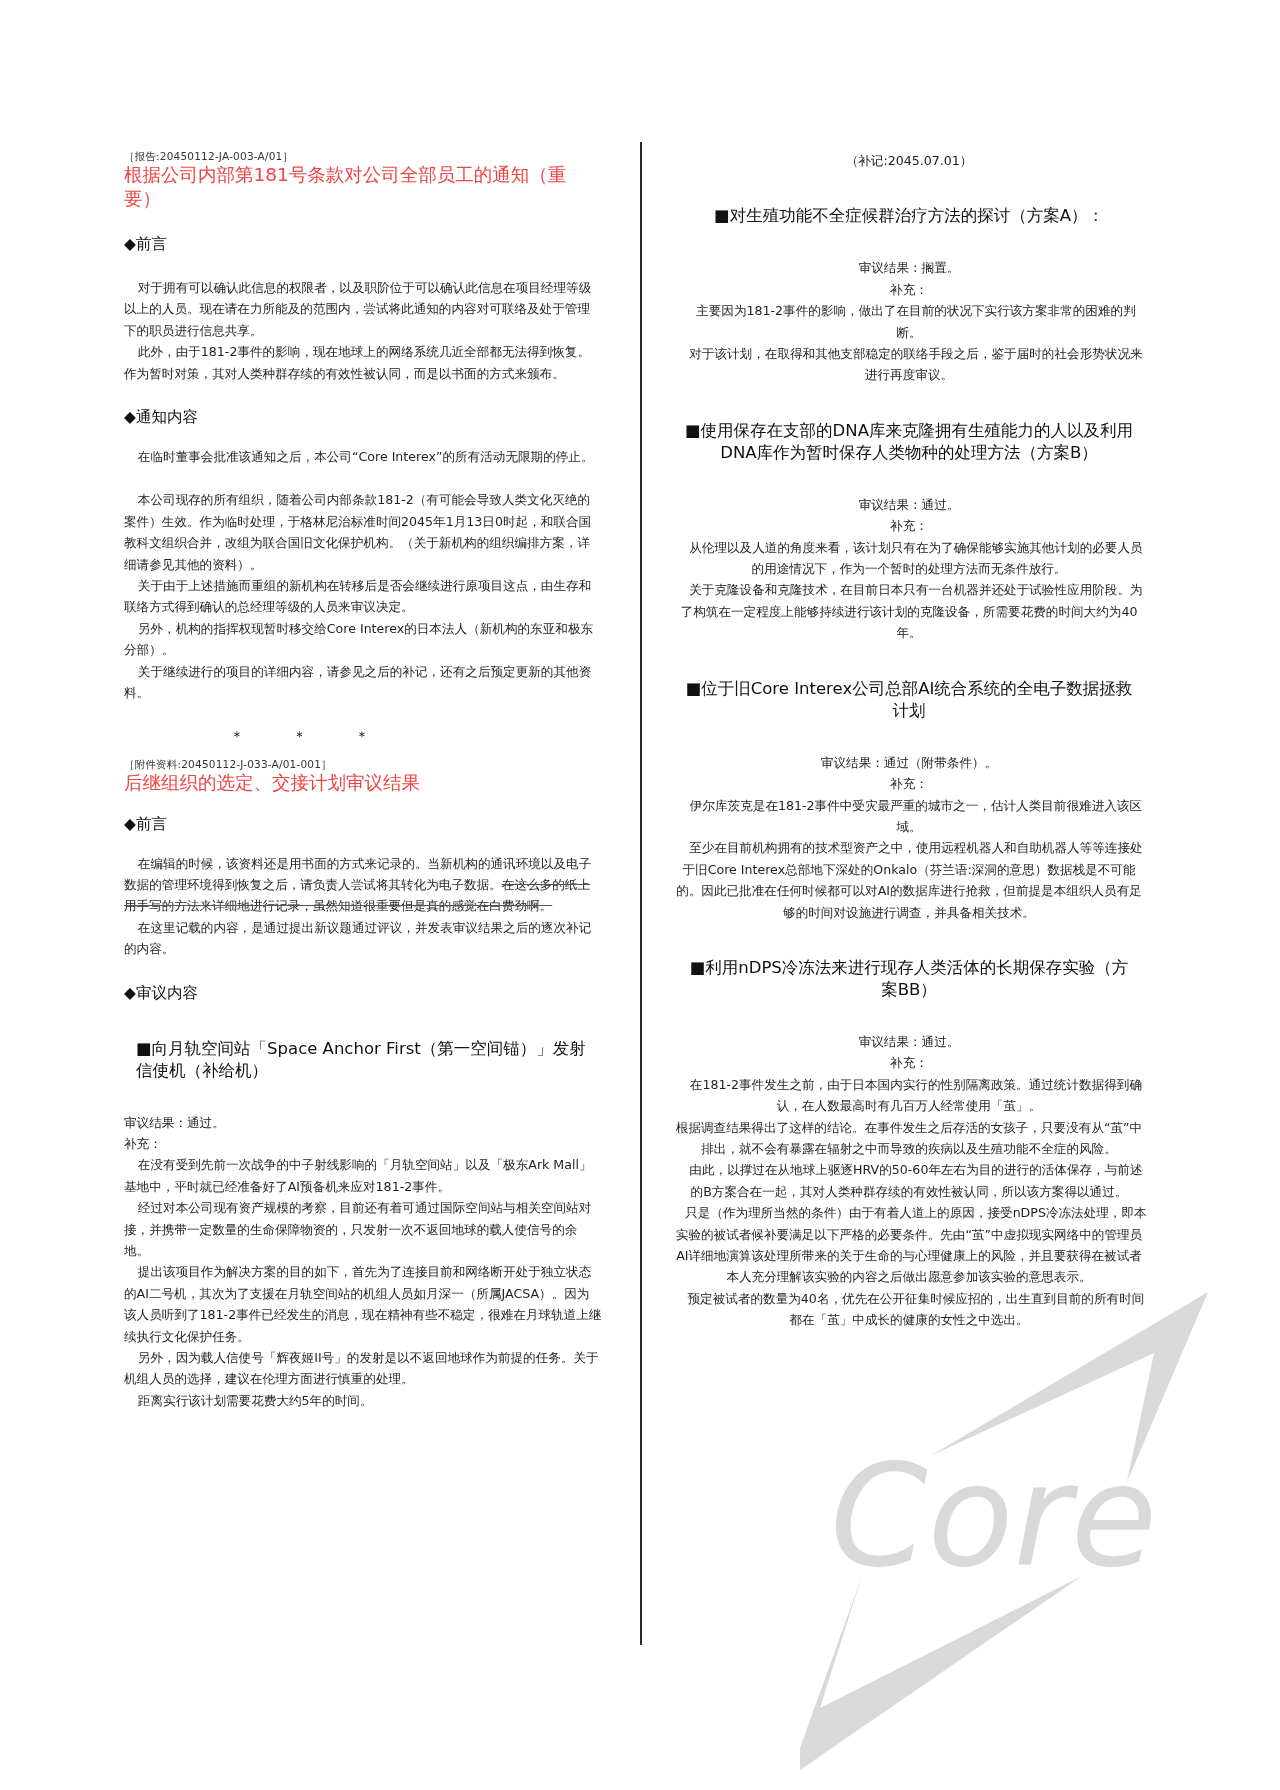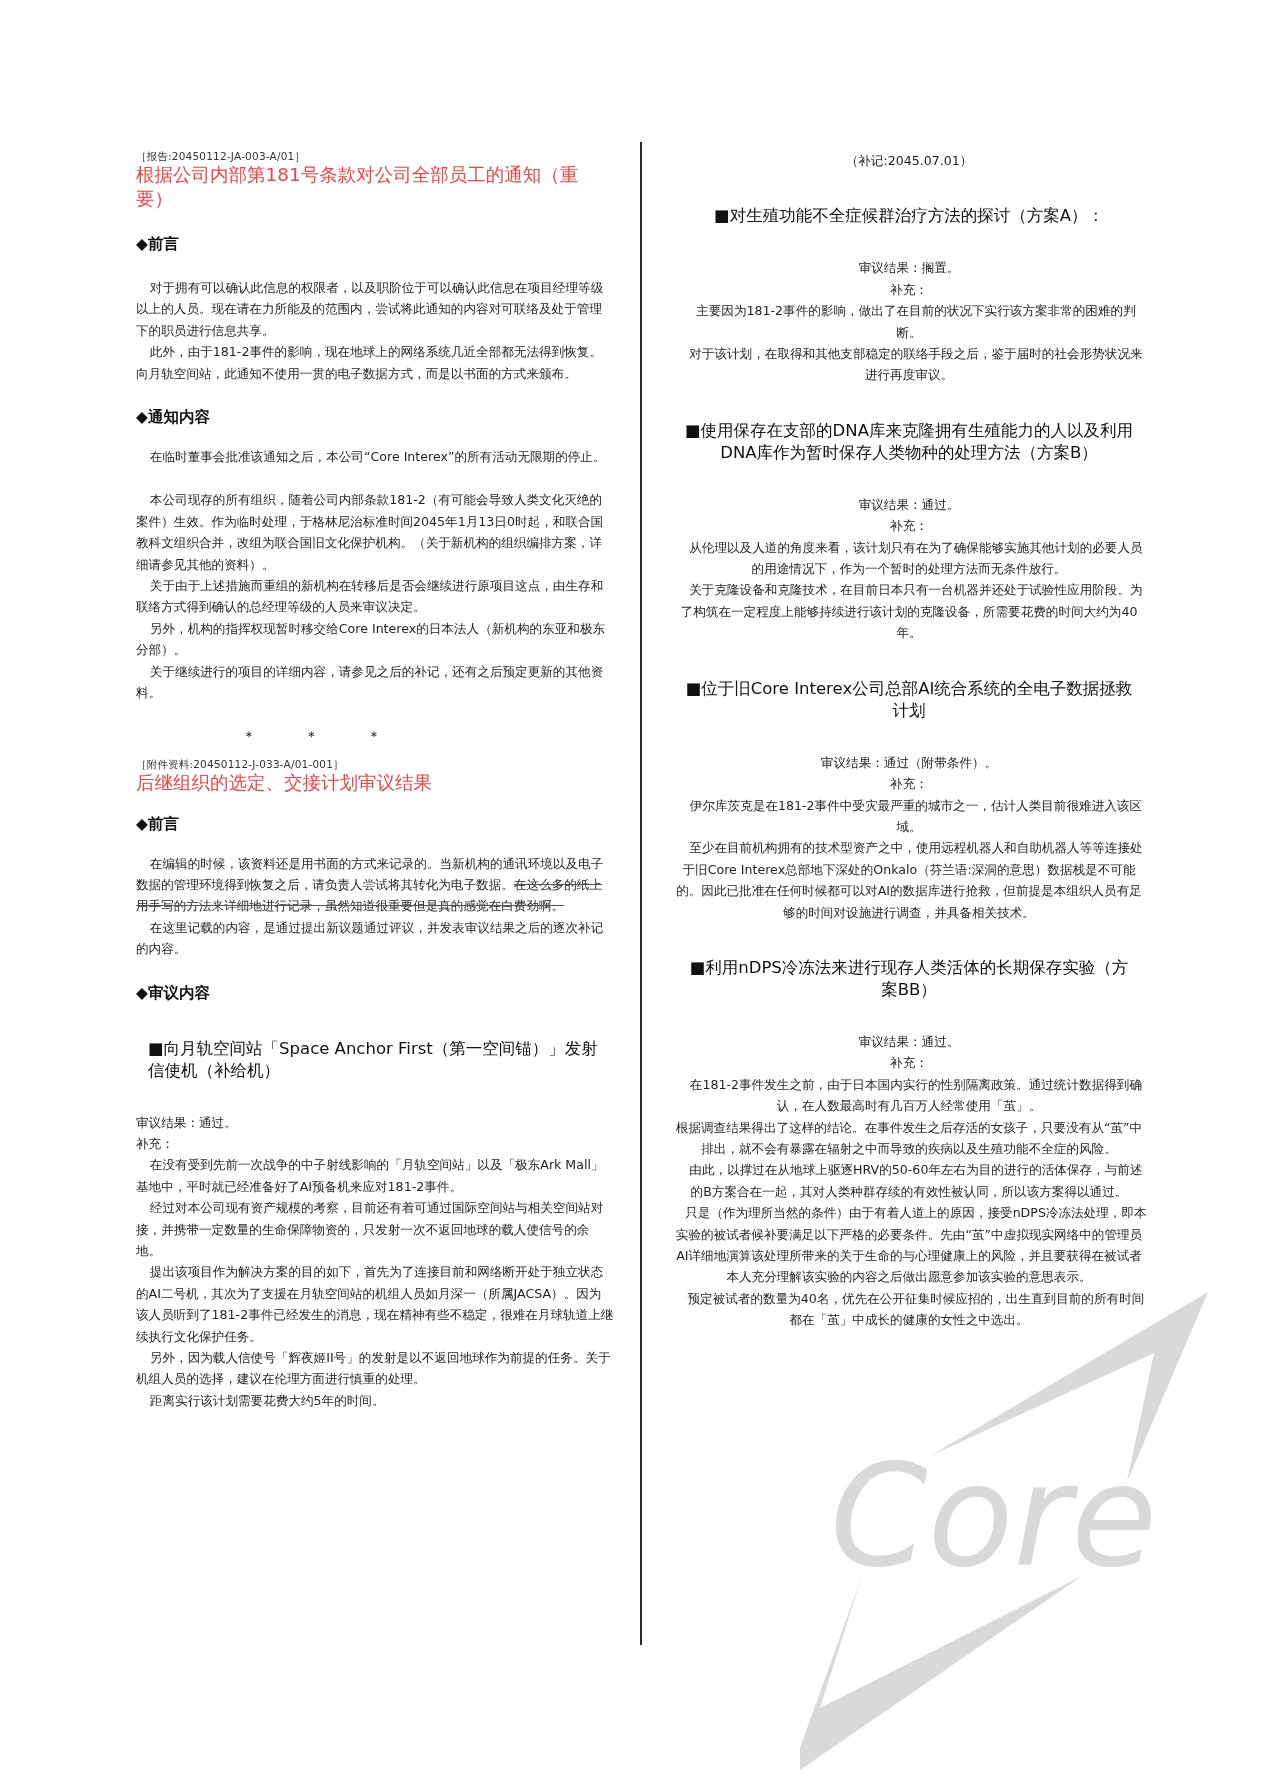--- a/index.html
+++ b/index.html
@@ -10,26 +10,26 @@
     }
     .watermark {
       position: absolute; left: 800px; top: 1270px; width: 480px; height: 520px;
       pointer-events: none;
     }
     .divider {
       position: absolute; left: 640px; top: 142px; width: 2px; height: 1503px;
       background: #2a2a2a;
     }
     .col { position: absolute; top: 150px; }
-    .col-left { left: 136px; width: 478px; }
+    .col-left { left: 124px; width: 478px; }
     .col-right { left: 670px; width: 478px; text-align: center; }
 
     .docref { font-size: 10.5px; line-height: 13px; color: #333; letter-spacing: 0.2px; }
     .doctitle { font-size: 18.5px; line-height: 24px; color: #ef4444; margin: 0; font-weight: normal; }
-    .section { font-size: 15.5px; line-height: 22px; margin: 0; font-weight: bold; color: #111; }
+    .section { font-size: 15.5px; line-height: 22px; margin: 0; font-weight: normal; color: #111; }
     .item-title { font-size: 16.5px; line-height: 22px; margin: 12px; font-weight: normal; color: #111; }
     p { margin: 0; font-size: 12.6px; line-height: 21.4px; color: #1f1f1f; }
     .indent { text-indent: 1.1em; }
     .strike { text-decoration: line-through; text-decoration-color: #555; }
     .label { font-size: 12.6px; line-height: 21.4px; }
     .stars { font-size: 14px; letter-spacing: 22px; padding-left: 106px; line-height: 20px; } .sp12 { height: 12px; }
     .sp18 { height: 18px; } .sp22 { height: 22px; }
   </style>
 </head>
 <body>
@@ -46,21 +46,21 @@
 
 <div class="divider"></div>
 
 <div class="col col-left">
   <div class="docref">［报告:20450112-JA-003-A/01］</div>
   <h1 class="doctitle">根据公司内部第181号条款对公司全部员工的通知（重要）</h1>
   <div class="sp22"></div>
   <h2 class="section">◆前言</h2>
   <div class="sp22"></div>
   <p class="indent">对于拥有可以确认此信息的权限者，以及职阶位于可以确认此信息在项目经理等级以上的人员。现在请在力所能及的范围内，尝试将此通知的内容对可联络及处于管理下的职员进行信息共享。</p>
-  <p class="indent">此外，由于181-2事件的影响，现在地球上的网络系统几近全部都无法得到恢复。向月轨空间站，此通知不使用一贯的电子数据方式，而是以书面的方式来颁布。</p>
+  <p class="indent">此外，由于181-2事件的影响，现在地球上的网络系统几近全部都无法得到恢复。作为暂时对策，其对人类种群存续的有效性被认同，而是以书面的方式来颁布。</p>
   <div class="sp22"></div>
   <h2 class="section">◆通知内容</h2>
   <div class="sp18"></div>
   <p class="indent">在临时董事会批准该通知之后，本公司“Core Interex”的所有活动无限期的停止。</p>
   <div class="sp22"></div>
   <p class="indent">本公司现存的所有组织，随着公司内部条款181-2（有可能会导致人类文化灭绝的案件）生效。作为临时处理，于格林尼治标准时间2045年1月13日0时起，和联合国教科文组织合并，改组为联合国旧文化保护机构。（关于新机构的组织编排方案，详细请参见其他的资料）。</p>
   <p class="indent">关于由于上述措施而重组的新机构在转移后是否会继续进行原项目这点，由生存和联络方式得到确认的总经理等级的人员来审议决定。</p>
   <p class="indent">另外，机构的指挥权现暂时移交给Core Interex的日本法人（新机构的东亚和极东分部）。</p>
   <p class="indent">关于继续进行的项目的详细内容，请参见之后的补记，还有之后预定更新的其他资料。</p>
   <div class="sp22"></div>

